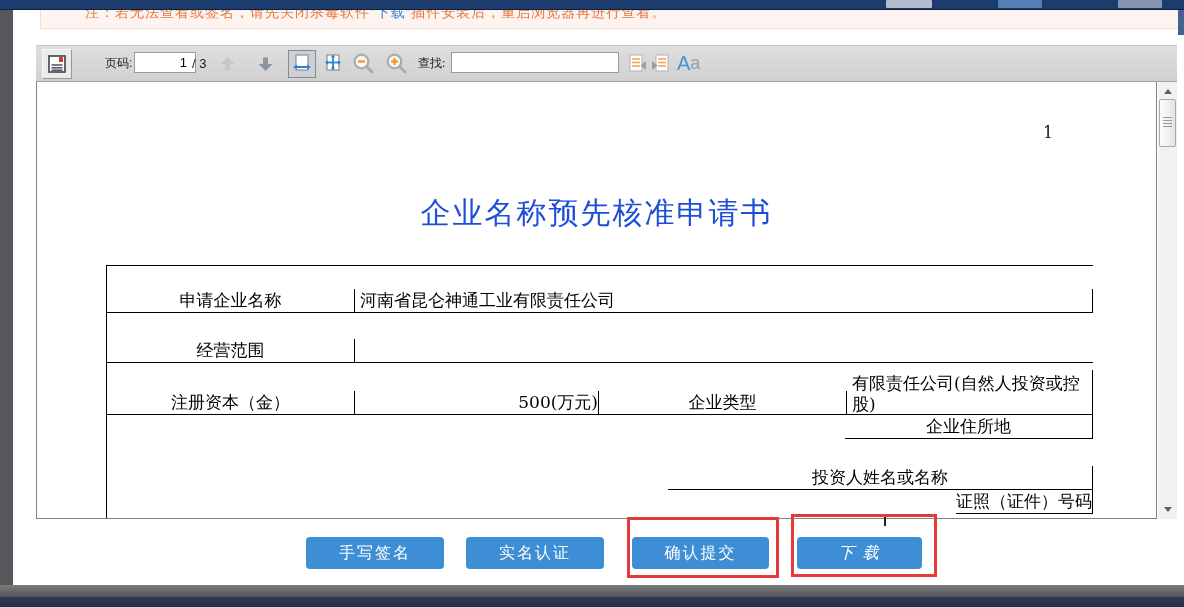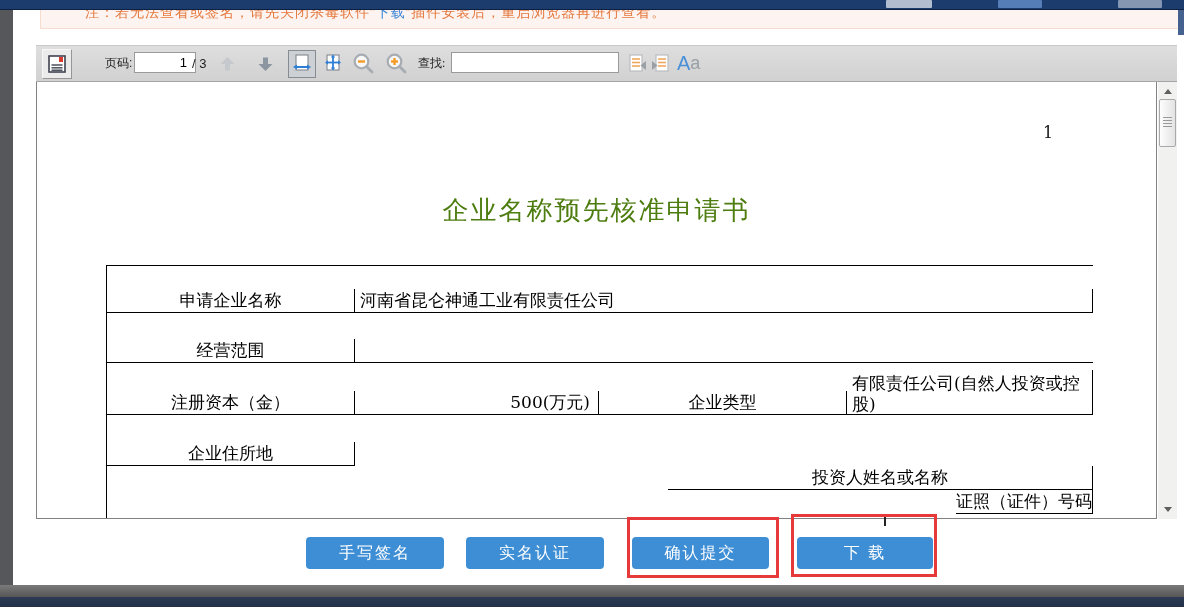--- a/index.html
+++ b/index.html
@@ -27,27 +27,27 @@
   #save-btn{position:absolute;left:6px;top:3px;width:28px;height:28px;background:#ebebeb;border:1px solid;border-color:#f7f7f7 #969696 #969696 #f7f7f7;}
   #page-input{position:absolute;left:98px;top:6px;width:50px;height:19px;border:1px solid #9a9a9a;font-size:13px;text-align:right;padding:0 8px 0 2px;font-family:"Liberation Sans",sans-serif;}
   #find-input{position:absolute;left:415px;top:6px;width:160px;height:19px;border:1px solid #9a9a9a;font-size:13px;padding:0 3px;font-family:"Liberation Sans",sans-serif;}
   .press{background:#cdd1d5;border:1px solid #858c93;}
   .aa-A{font-size:20px;color:#4a90d9;}
   .aa-a{font-size:18px;color:#9aa0a6;}
 
   
   #viewer{position:absolute;left:36px;top:80px;width:1121px;height:439px;background:#fff;border:1px solid #828282;box-sizing:border-box;overflow:hidden;z-index:2;}
   #pagenum{position:absolute;left:1006px;top:42px;font-family:"DejaVu Serif",serif;font-size:16px;color:#111;}
-  #doc-title{position:absolute;left:0;right:0;top:112px;text-align:center;font-family:Liberation Serif, serif;font-size:26px;color:#4d7c0f;letter-spacing:2px;}
+  #doc-title{position:absolute;left:0;right:0;top:112px;text-align:center;font-family:Liberation Serif, serif;font-size:30px;color:#1d4ed8;letter-spacing:2px;}
   #doc-table{position:absolute;left:69px;top:184px;width:986px;border-left:1px solid #000;border-top:1px solid #000;font-family:"DejaVu Serif",serif;font-size:17px;color:#000;}
   .trow{display:flex;align-items:flex-end;}
   .tcell{border-right:1px solid #000;border-bottom:1px solid #000;box-sizing:border-box;display:flex;align-items:center;overflow:hidden;}
   .tcell.center{justify-content:center;text-align:center;}
   .tcell.left{padding-left:5px;}
-  .tcell.right{justify-content:flex-end;padding-right:8px;}
+  .tcell.right{justify-content:flex-end;}
   .tcell.nb{border-bottom:none;}
 
   
   #vscroll{position:absolute;left:1158px;top:81px;width:19px;height:438px;background:#f1f1f0;z-index:2;}
   #sb-up{position:absolute;left:0;top:4px;width:19px;height:12px;display:flex;align-items:center;justify-content:center;cursor:pointer;}
   #sb-down{position:absolute;left:0;top:422px;width:19px;height:12px;display:flex;align-items:center;justify-content:center;cursor:pointer;}
   .tri-up{width:0;height:0;border-left:4px solid transparent;border-right:4px solid transparent;border-bottom:5px solid #5f5f5f;}
   .tri-down{width:0;height:0;border-left:4px solid transparent;border-right:4px solid transparent;border-top:5px solid #5f5f5f;}
   #sb-thumb{position:absolute;left:1px;top:18px;width:15px;height:46px;background:linear-gradient(90deg,#fdfdfd,#e3e3e3);border:1px solid #a9a9a9;border-radius:2px;cursor:pointer;}
   #sb-grip{position:absolute;left:3px;top:17px;width:9px;height:10px;background:repeating-linear-gradient(#9a9a9a 0 1px,transparent 1px 3px);}
@@ -179,21 +179,21 @@
       <div class="trow" style="height:50px;font-family:Liberation Serif, serif;">
         <div class="tcell center" style="width:248px;">经营范围</div>
         <div class="tcell left" style="flex:1;"></div>
       </div>
       <div class="trow" style="height:52px;">
         <div class="tcell center" style="width:248px;">注册资本（金）</div>
         <div class="tcell right" style="width:244px;">500(万元)</div>
         <div class="tcell center" style="width:248px;">企业类型</div>
         <div class="tcell left" style="flex:1;line-height:1.2;align-items:flex-start;padding-top:3px;">有限责任公司(自然人投资或控股)</div>
       </div>
-      <div class="trow" style="height:51px;">
+      <div class="trow" style="height:51px;flex-direction:column;">
         <div class="tcell center" style="width:248px;">企业住所地</div>
       </div>
       <div class="trow" style="height:48px;flex-direction:column;">
         <div class="tcell nb" style="width:151px;"></div>
         <div class="tcell center" style="width:425px;">投资人姓名或名称</div>
         <div class="tcell center" style="flex:1;font-family:Liberation Serif, serif;">证照（证件）号码</div>
       </div>
       <div class="trow" style="height:14px;">
         <div class="tcell nb" style="width:151px;"></div>
         <div class="tcell nb" style="width:425px;"></div>
@@ -210,21 +210,21 @@
         <div id="sb-grip"></div>
       </div>
     <div id="sb-down">
         <div class="tri-down"></div>
       </div>
   </div>
 
   <button class="act-btn" style="left:306px;width:138px;">手写签名</button>
   <button class="act-btn" style="left:466px;width:138px;">实名认证</button>
   <button class="act-btn" style="left:632px;width:137px;">确认提交</button>
-  <button class="act-btn" style="left:797px;width:136px;">下 载</button>
+  <button class="act-btn" style="left:797px;width:125px;font-style:italic;">下 载</button>
 
   <div class="red-box" style="left:627px;top:517px;width:146px;height:55px;"></div>
   <div class="red-box" style="left:791px;top:514px;width:140px;height:57px;"></div>
   <div id="ibeam"></div>
 
   <div id="bottom-gray"></div>
   <div id="bottom-navy"></div>
 </div>
 
 </body></html>

